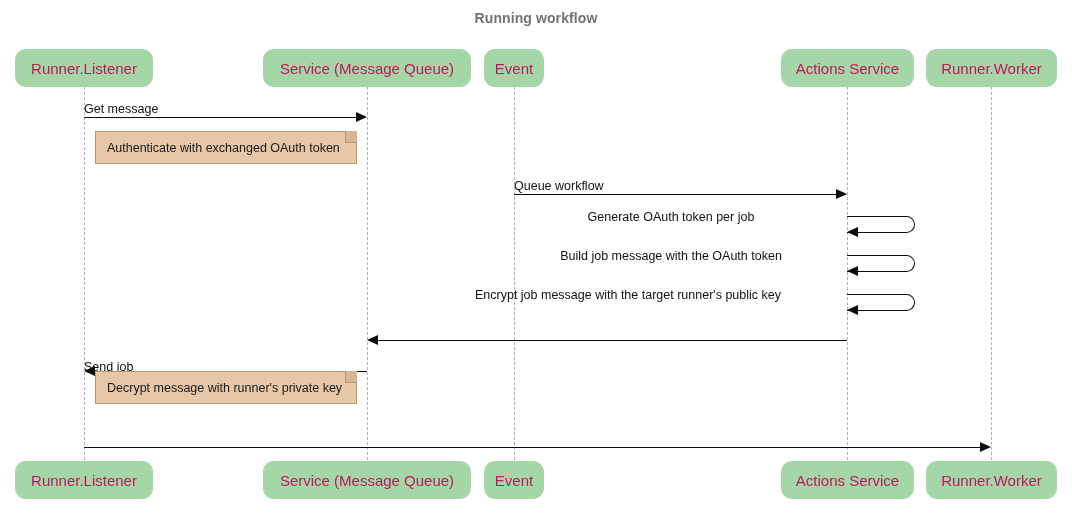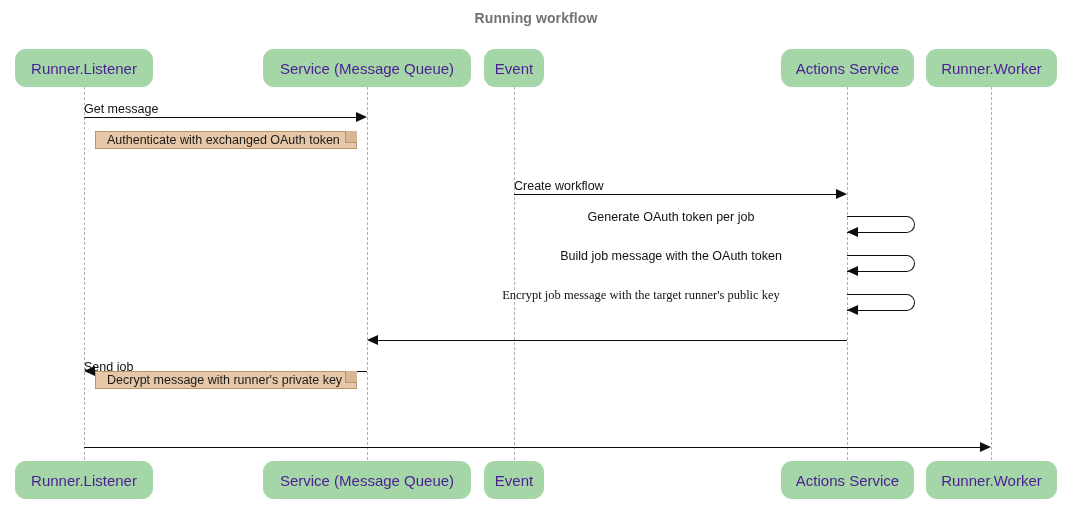--- a/index.html
+++ b/index.html
@@ -27,21 +27,21 @@
     font-size: 14px;
     font-weight: bold;
     color: #737373;
     letter-spacing: 0.1px;
   }
   .actor-box {
     position: absolute;
     box-sizing: border-box;
     background: #a5d6a7;
     border-radius: 11px;
-    color: #4c1d95;
+    color: #be185d;
     font-size: 15px;
     display: flex;
     align-items: center;
     justify-content: center;
     white-space: nowrap;
     padding: 0 10px;
     height: 38px;
   }
   .lifeline {
     position: absolute;
@@ -78,21 +78,21 @@
     position: absolute;
     box-sizing: border-box;
     background: #e6c8a8;
     border: 1px solid #b99468;
     color: #1a1a1a;
     font-size: 12.5px;
     display: flex;
     align-items: center;
     padding-left: 11px;
     white-space: nowrap;
-    height: 18px;
+    height: 33px;
   }
   .note-fold {
     position: absolute;
     right: -1px;
     top: -1px;
     width: 11px;
     height: 11px;
     background: #d8b794;
     border-left: 1px solid #b99468;
     border-bottom: 1px solid #b99468;
@@ -148,33 +148,33 @@
   <div class="msg-label center" style="left:84px; top:102px; width:283px;">Get message</div>
   <div class="msg-line" style="left:84px; top:117px; width:272px;"></div>
   <div class="arrow-head right" style="left:356px; top:112px;"></div>
 
   <div class="note" style="left:95px; top:131px; width:262px;">
     <span>Authenticate with exchanged OAuth token</span>
     <span class="note-fold-cut"></span>
     <span class="note-fold"></span>
   </div>
 
-  <div class="msg-label center" style="left:514px; top:179px; width:333px;">Create workflow</div>
+  <div class="msg-label center" style="left:514px; top:179px; width:333px;">Queue workflow</div>
   <div class="msg-line" style="left:514px; top:194px; width:322px;"></div>
   <div class="arrow-head right" style="left:836px; top:189px;"></div>
 
   <div class="msg-label right" style="left:497px; top:210px; width:348px;">Generate OAuth token per job</div>
   <div class="self-loop" style="left:847px; top:216px; width:68px; height:17px;"></div>
   <div class="arrow-head left" style="left:847px; top:227px;"></div>
 
   <div class="msg-label right" style="left:497px; top:249px; width:348px;">Build job message with the OAuth token</div>
   <div class="self-loop" style="left:847px; top:255px; width:68px; height:17px;"></div>
   <div class="arrow-head left" style="left:847px; top:266px;"></div>
 
-  <div class="msg-label right" style="left:437px; top:288px; width:408px;font-family:Liberation Serif, serif;">Encrypt job message with the target runner's public key</div>
+  <div class="msg-label right" style="left:424px; top:288px; width:408px;">Encrypt job message with the target runner's public key</div>
   <div class="self-loop" style="left:847px; top:294px; width:68px; height:17px;"></div>
   <div class="arrow-head left" style="left:847px; top:305px;"></div>
 
   <div class="msg-line" style="left:378px; top:340px; width:469px;"></div>
   <div class="arrow-head left" style="left:367px; top:335px;"></div>
 
   <div class="msg-label center" style="left:84px; top:360px; width:283px;">Send job</div>
   <div class="msg-line" style="left:95px; top:371px; width:272px;"></div>
   <div class="arrow-head left" style="left:84px; top:366px;"></div>
 

